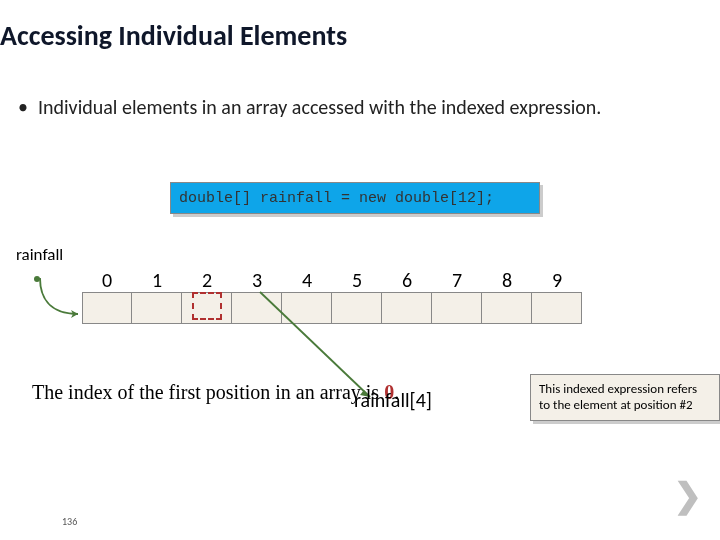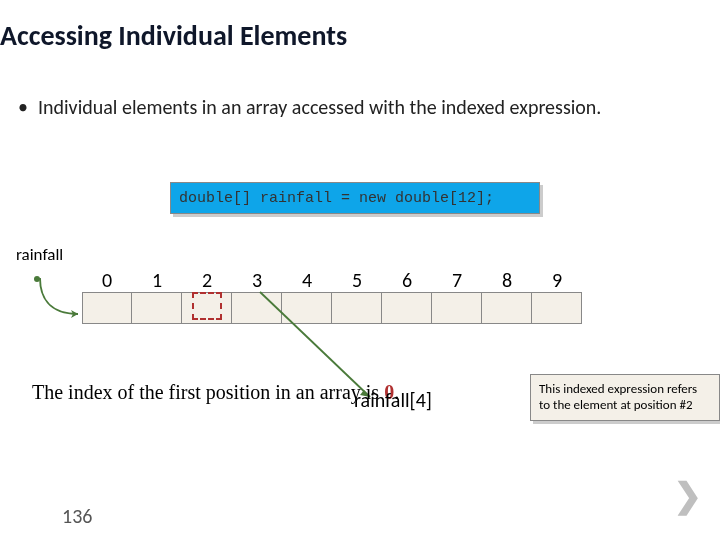--- a/index.html
+++ b/index.html
@@ -20,21 +20,21 @@
   .cell { width: 50px; height: 32px; background: #f4f0e8; border: 1px solid #888; border-left: none; }
   .cell-wrap:first-child .cell { border-left: 1px solid #888; }
   .highlight-box { position: absolute; top: 292px; left: 192px; width: 30px; height: 28px; border: 2px dashed #b03030; pointer-events: none; }
   .arrow3 { position: absolute; top: 292px; left: 240px; width: 130px; height: 110px; }
   .arrow3 svg { width: 100%; height: 100%; overflow: visible; }
   .caption-left { position: absolute; top: 380px; left: 32px; font-size: 20px; font-family: Georgia, 'Times New Roman', serif; line-height: 1.25; }
   .caption-left .zero { color: #b03030; font-weight: bold; }
   .rainfall2 { position: absolute; top: 388px; left: 354px; font-size: 20px; }
   .note-box { position: absolute; top: 374px; left: 486px; width: 190px; background: #f4f0e8; border: 1px solid #888; box-shadow: 3px 3px 0 #ccc; font-size: 13px; padding: 6px 8px; line-height: 1.25; margin-left: 44px; }
   .footer-chevron { position: absolute; bottom: 24px; right: 18px; color: #bfbfbf; font-size: 34px; font-weight: bold; }
-  .page-num { position: absolute; bottom: 12px; left: 62px; font-size: 20px; color: #555; }
+  .page-num { position: absolute; bottom: 12px; left: 62px; font-size: 10px; color: #555; }
 </style>
 </head>
 <body>
 <div class="slide">
 
   <div class="title">Accessing Individual Elements</div>
 
   <div class="bullet-row">
     <span class="bullet-dot">•</span>
     <span class="bullet-text">Individual elements in an array accessed with the indexed expression.</span>

